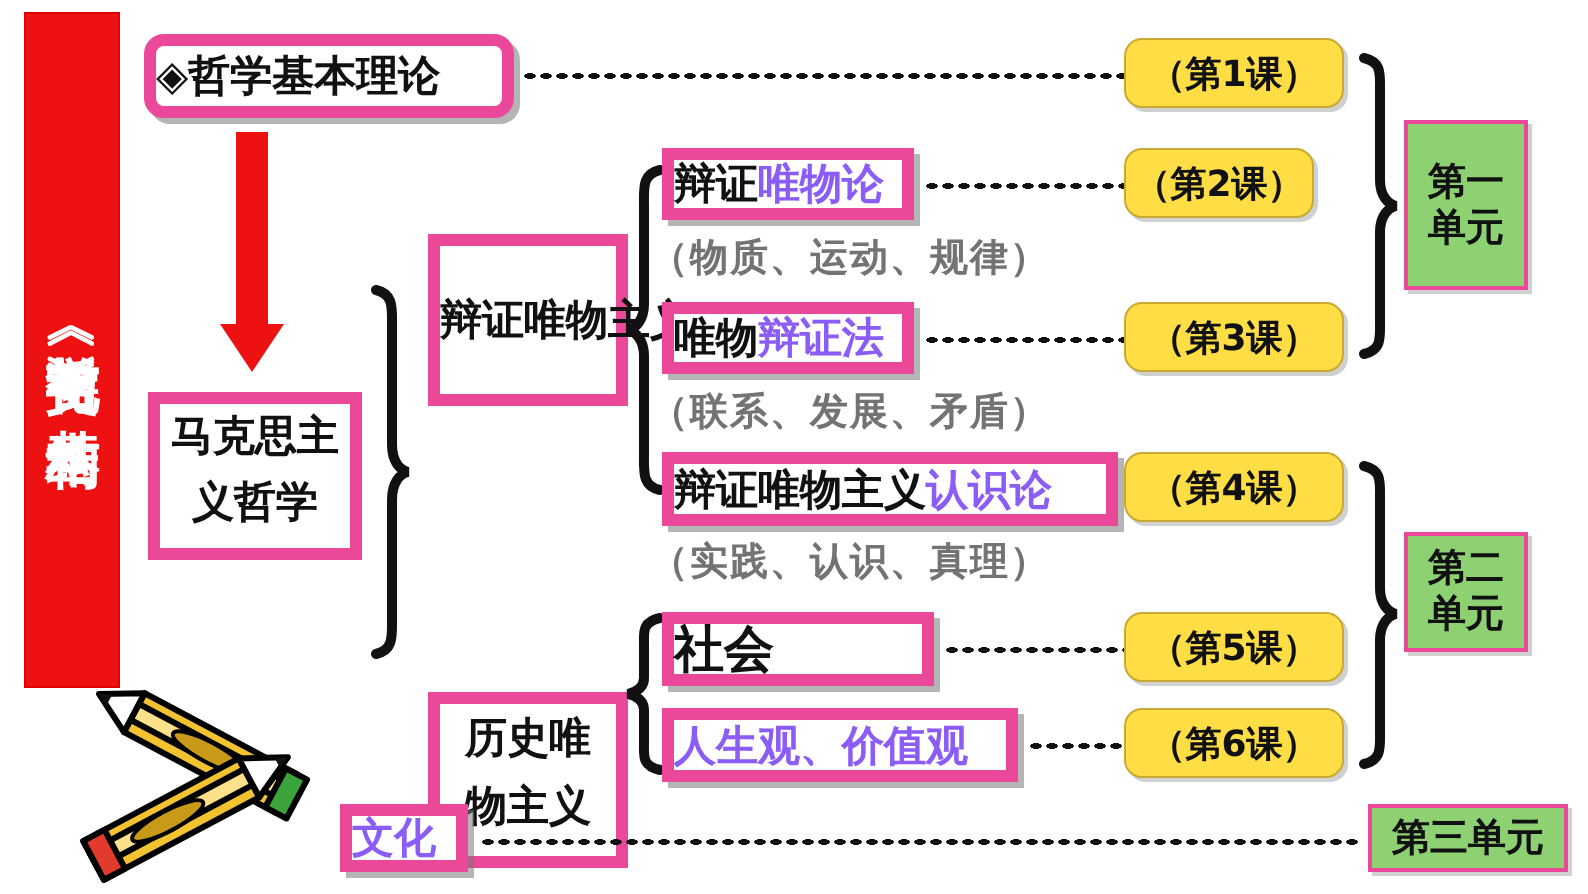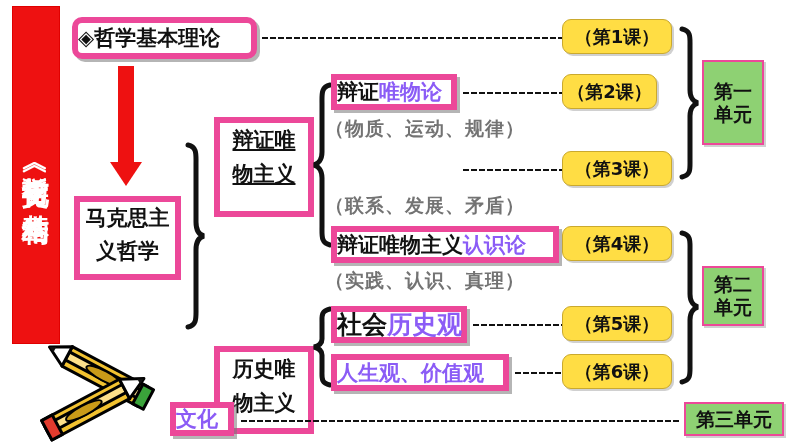--- a/index.html
+++ b/index.html
@@ -130,21 +130,21 @@
     <span>马克思主</span>
     <span>义哲学</span>
   </div>
 
   <div class="brace" style="left:183px;top:142px;width:24px;height:188px;">
     <svg width="24" height="188" viewBox="0 0 24 188" fill="none" stroke="#111" stroke-width="5" stroke-linecap="round">
       <path d="M5 3 C14 5 13 12 13 22 L13 80 C13 89 17 93 21 94 C17 95 13 99 13 108 L13 166 C13 176 14 183 5 185"></path>
     </svg>
   </div>
 
-  <div class="box" style="left:214px;top:117px;width:100px;height:100px;font-size:21px;line-height:34px;flex-direction:column;text-decoration:underline;">
+  <div class="box" style="left:214px;top:117px;width:100px;height:86px;font-size:21px;line-height:34px;flex-direction:row;">
     <span>辩证唯</span>
     <span>物主义</span>
   </div>
 
   <div class="brace" style="left:310px;top:82px;width:26px;height:166px;">
     <svg width="26" height="166" viewBox="0 0 26 166" fill="none" stroke="#111" stroke-width="5" stroke-linecap="round">
       <path d="M20 3 C11 5 12 12 12 21 L12 70 C12 78 8 82 4 83 C8 84 12 88 12 96 L12 145 C12 154 11 161 20 163"></path>
     </svg>
   </div>
 
@@ -159,32 +159,35 @@
     </svg>
   </div>
 
   <div class="box shadow" style="left:331px;top:74px;width:126px;height:36px;font-size:21px;">
     <span>辩证</span>
       <span class="red">唯物论</span>
   </div>
   <div class="dots" style="left:462px;top:91px;width:102px;"></div>
   <div class="blue-line" style="left:325px;top:116px;">（物质、运动、规律）</div>
 
+  <div class="box shadow" style="left:331px;top:151px;width:126px;height:36px;font-size:21px;">
+    <span>唯物</span>
+      <span class="red">辩证法</span>
+  </div>
   <div class="dots" style="left:462px;top:168px;width:102px;"></div>
   <div class="blue-line" style="left:325px;top:193px;">（联系、发展、矛盾）</div>
 
   <div class="box shadow" style="left:331px;top:226px;width:228px;height:37px;font-size:21px;">
     <span>辩证唯物主义</span>
       <span class="red">认识论</span>
   </div>
   <div class="blue-line" style="left:325px;top:268px;">（实践、认识、真理）</div>
 
   <div class="box shadow" style="left:331px;top:306px;width:136px;height:37px;font-size:25px;">
     <span>社会</span>
-      <span class="red">历史观</span>
   </div>
   <div class="dots" style="left:472px;top:323px;width:92px;"></div>
 
   <div class="box shadow" style="left:331px;top:354px;width:178px;height:37px;font-size:21px;">
     <span class="red">人生观、价值观</span>
   </div>
   <div class="dots" style="left:514px;top:371px;width:50px;"></div>
 
   <div class="box shadow" style="left:170px;top:402px;width:64px;height:34px;font-size:21px;">
     <span class="red">文化</span>

